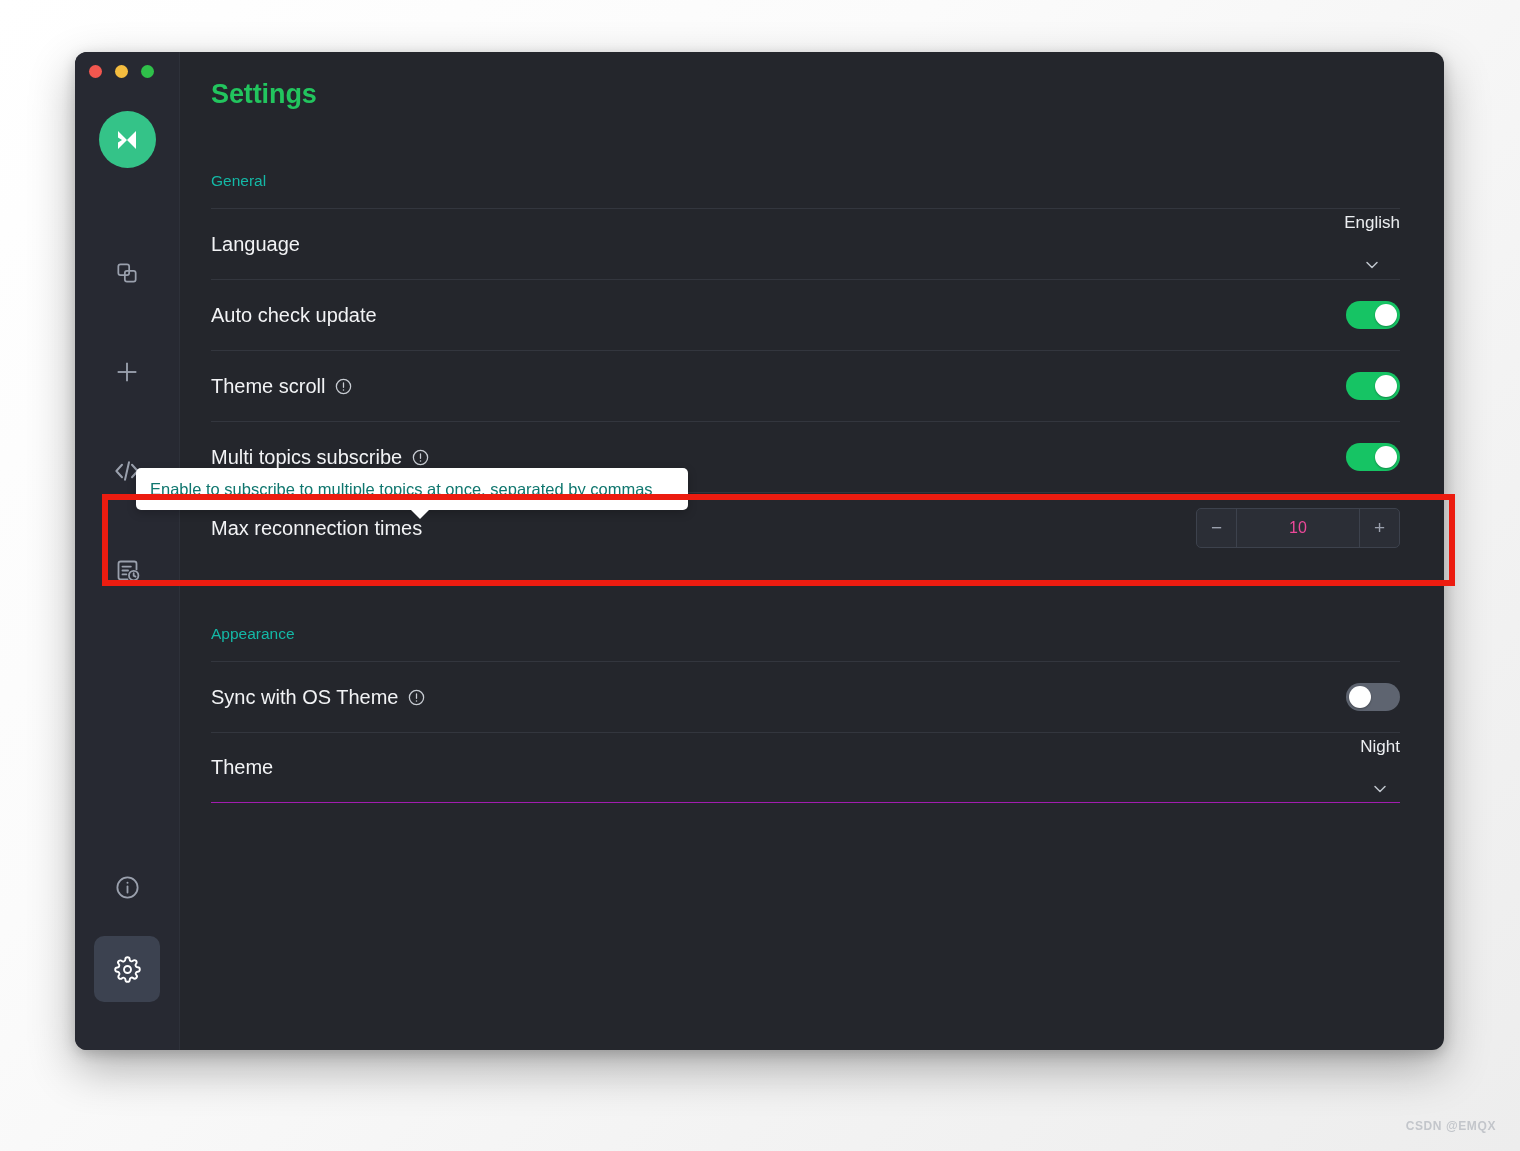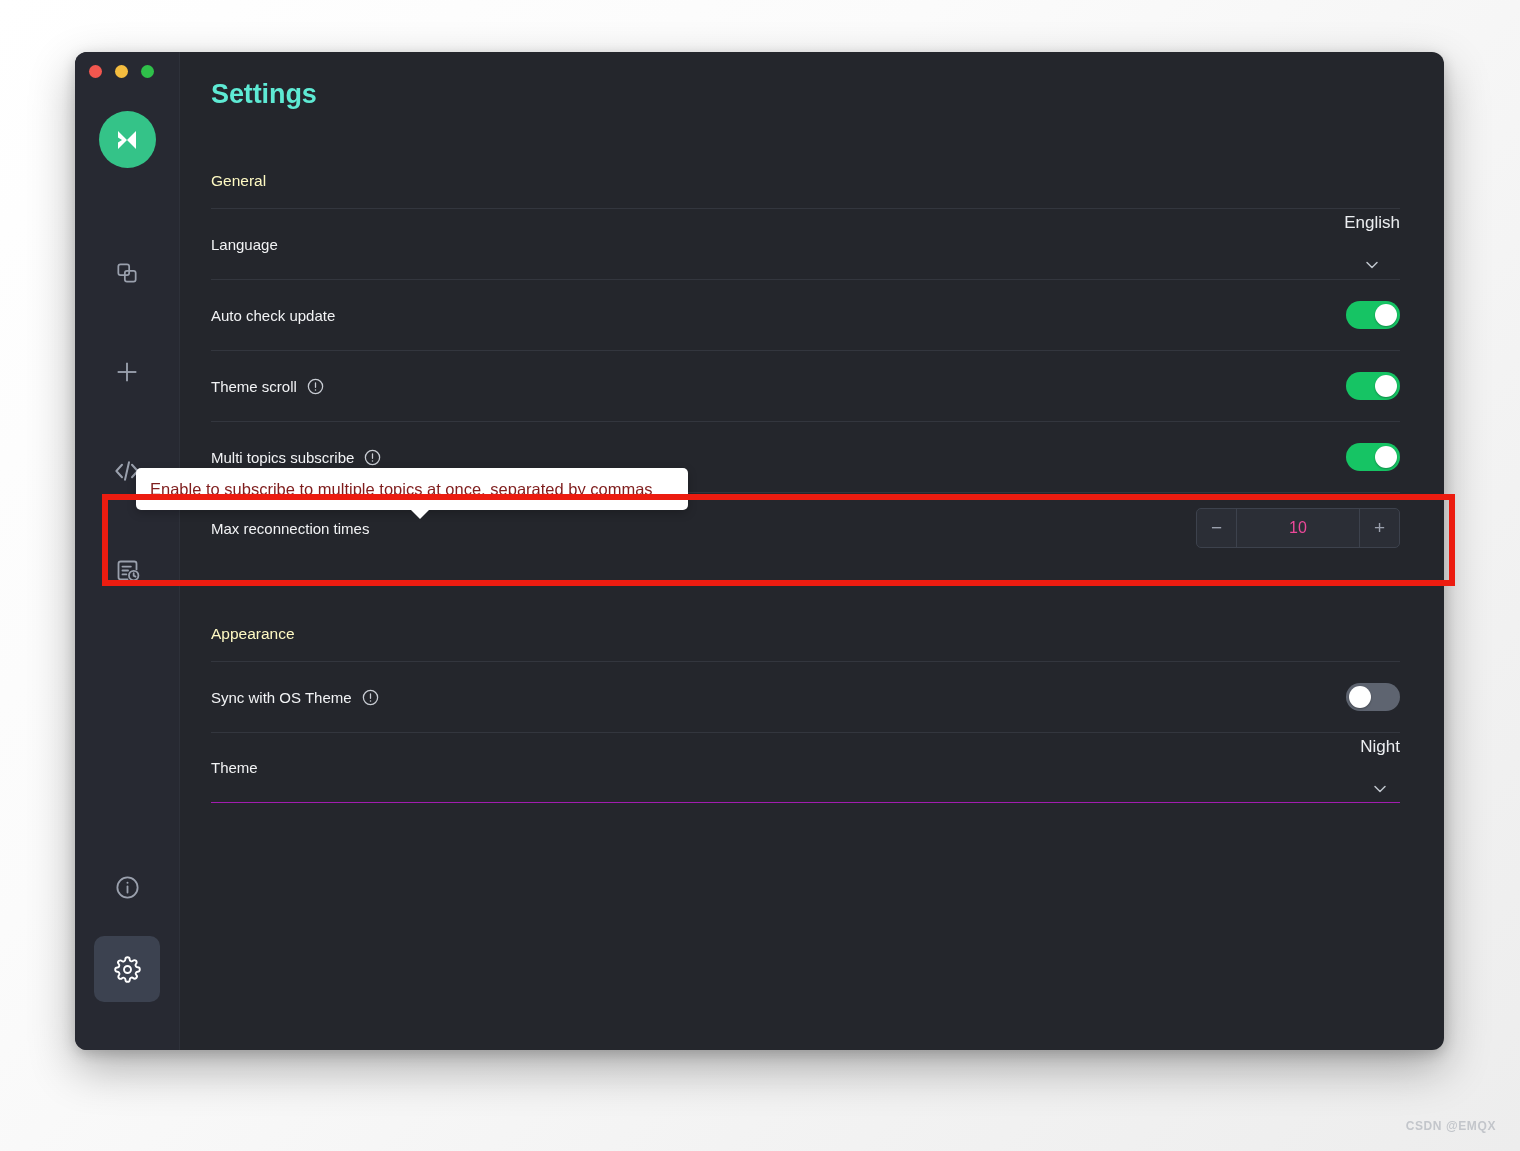--- a/index.html
+++ b/index.html
@@ -88,48 +88,48 @@
 
   
   #content {
     flex: 1;
     position: relative;
     padding: 0 44px 0 0;
     overflow: hidden;
   }
 
   #page-title {
-    color: #5eead4;
+    color: #22c55e;
     font-size: 27px;
     font-weight: bold;
     padding: 27px 0 0 31px;
     letter-spacing: -0.1px;
   }
 
   .settings-body { padding-left: 31px; }
 
   .section-label {
-    color: #fef9c3;
+    color: #14b8a6;
     font-size: 15.5px;
     margin-top: 62px;
     padding-bottom: 18px;
   }
 
   .row {
     height: 71px;
     border-top: 1px solid #33363e;
     display: flex;
     align-items: center;
     justify-content: space-between;
   }
   .row:last-child { border-bottom: 1px solid #a21caf; }
 
   .row-label {
     color: #f2f3f5;
-    font-size: 15px;
+    font-size: 20px;
     display: flex;
     align-items: center;
     gap: 9px;
   }
 
   .info-icon {
     display: inline-flex;
     align-items: center;
     color: #c8ccd3;
   }
@@ -197,21 +197,21 @@
     height: 42px;
     background: #ffffff;
     border-radius: 5px;
     display: flex;
     align-items: center;
     padding: 0 14px;
     z-index: 40;
     box-shadow: 0 3px 10px rgba(0,0,0,0.22);
   }
   #tooltip .tip-text {
-    color: #7f1d1d;
+    color: #0f766e;
     font-size: 16.5px;
     white-space: nowrap;
   }
   #tooltip .tip-arrow {
     position: absolute;
     bottom: -9px;
     left: 274px;
     width: 0; height: 0;
     border-left: 10px solid transparent;
     border-right: 10px solid transparent;

